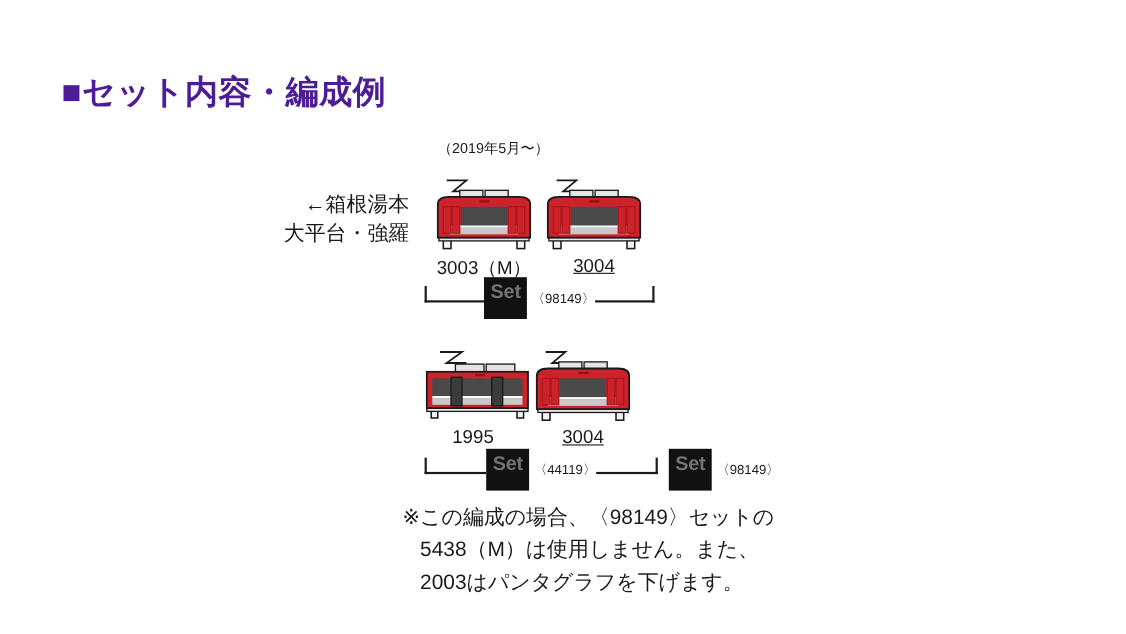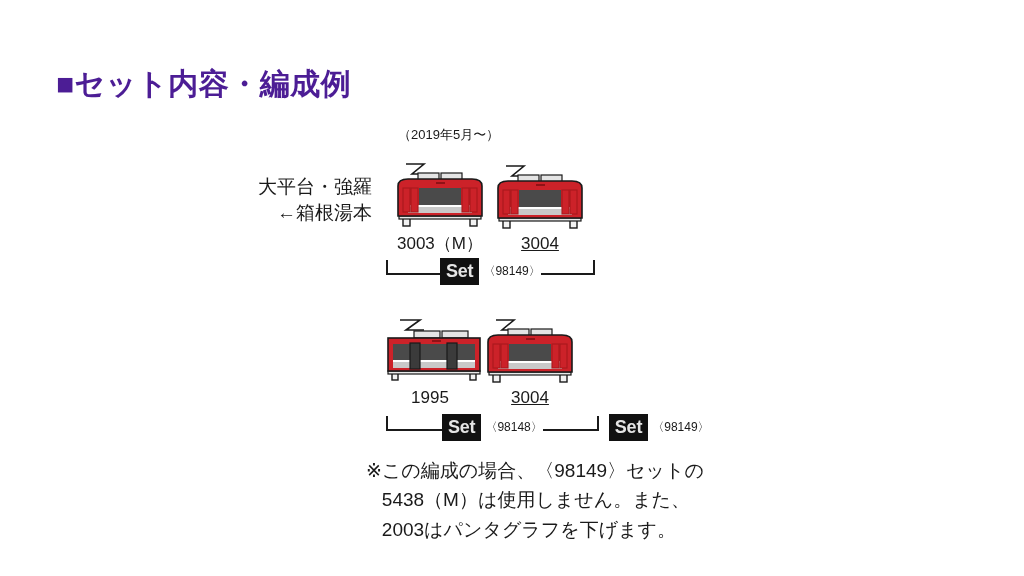--- a/index.html
+++ b/index.html
@@ -52,21 +52,21 @@
 
   
   .formation {
     position: absolute;
   }
   #formation-top { left: 394px; top: 160px; }
   #formation-bottom { left: 384px; top: 316px; }
 
   .car-row {
     display: flex;
-    align-items: center;
+    align-items: flex-start;
   }
 
   .car-slot {
     position: relative;
   }
   .car-slot + .car-slot { margin-left: 8px; text-decoration: underline; }
 
   
   .car {
     position: relative;
@@ -109,25 +109,25 @@
     align-self: flex-start;
     margin-top: 2px;
   }
   .bracket-line.right {
     border-left: none;
     border-right: 2px solid #1a1a1a;
   }
 
   .set-badge {
     background: #111111;
-    color: #e5e5e5;
+    color: #737373;
     font-size: 18px;
     font-weight: bold;
     line-height: 1;
-    padding: 4px 6px 5px 6px;
+    padding: 4px 6px 16px 6px;
     font-family: "Liberation Sans", sans-serif;
     letter-spacing: -0.2px;
   }
   .set-code {
     font-size: 12px;
     margin-left: 4px;
     white-space: nowrap;
     color: #1a1a1a;
   }
 
@@ -143,22 +143,22 @@
   }
 </style>
 </head>
 <body>
 
 <div id="page-title">■セット内容・編成例</div>
 
 <div id="date-caption">（2019年5月〜）</div>
 
 <div id="direction-label">
+  <div>←箱根湯本</div>
   <div>大平台・強羅</div>
-  <div>←箱根湯本</div>
 </div>
 
 <div class="formation" id="formation-top">
   <div class="car-row">
 
     <div class="car-slot">
       <div class="car">
         <svg width="92" height="70" viewBox="0 0 92 70" xmlns="http://www.w3.org/2000/svg">
 
           <polyline points="12,4 30,4 18,14 34,14" fill="none" stroke="#1a1a1a" stroke-width="1.6"></polyline>
@@ -272,21 +272,21 @@
       <div class="car-label">3004</div>
     </div>
 
   </div>
 </div>
 
 <div class="bracket-row" id="bracket-bottom">
   <div class="bracket-group">
     <div class="bracket-line" style="width:54px;"></div>
     <span class="set-badge">Set</span>
-    <span class="set-code">〈98148〉</span>
+    <span class="set-code">〈44119〉</span>
     <div class="bracket-line right" style="width:54px;"></div>
   </div>
   <div class="bracket-group">
     <span class="set-badge">Set</span>
     <span class="set-code">〈98149〉</span>
   </div>
 </div>
 
 <div id="footnote">※この編成の場合、〈98149〉セットの
    5438（M）は使用しません。また、

